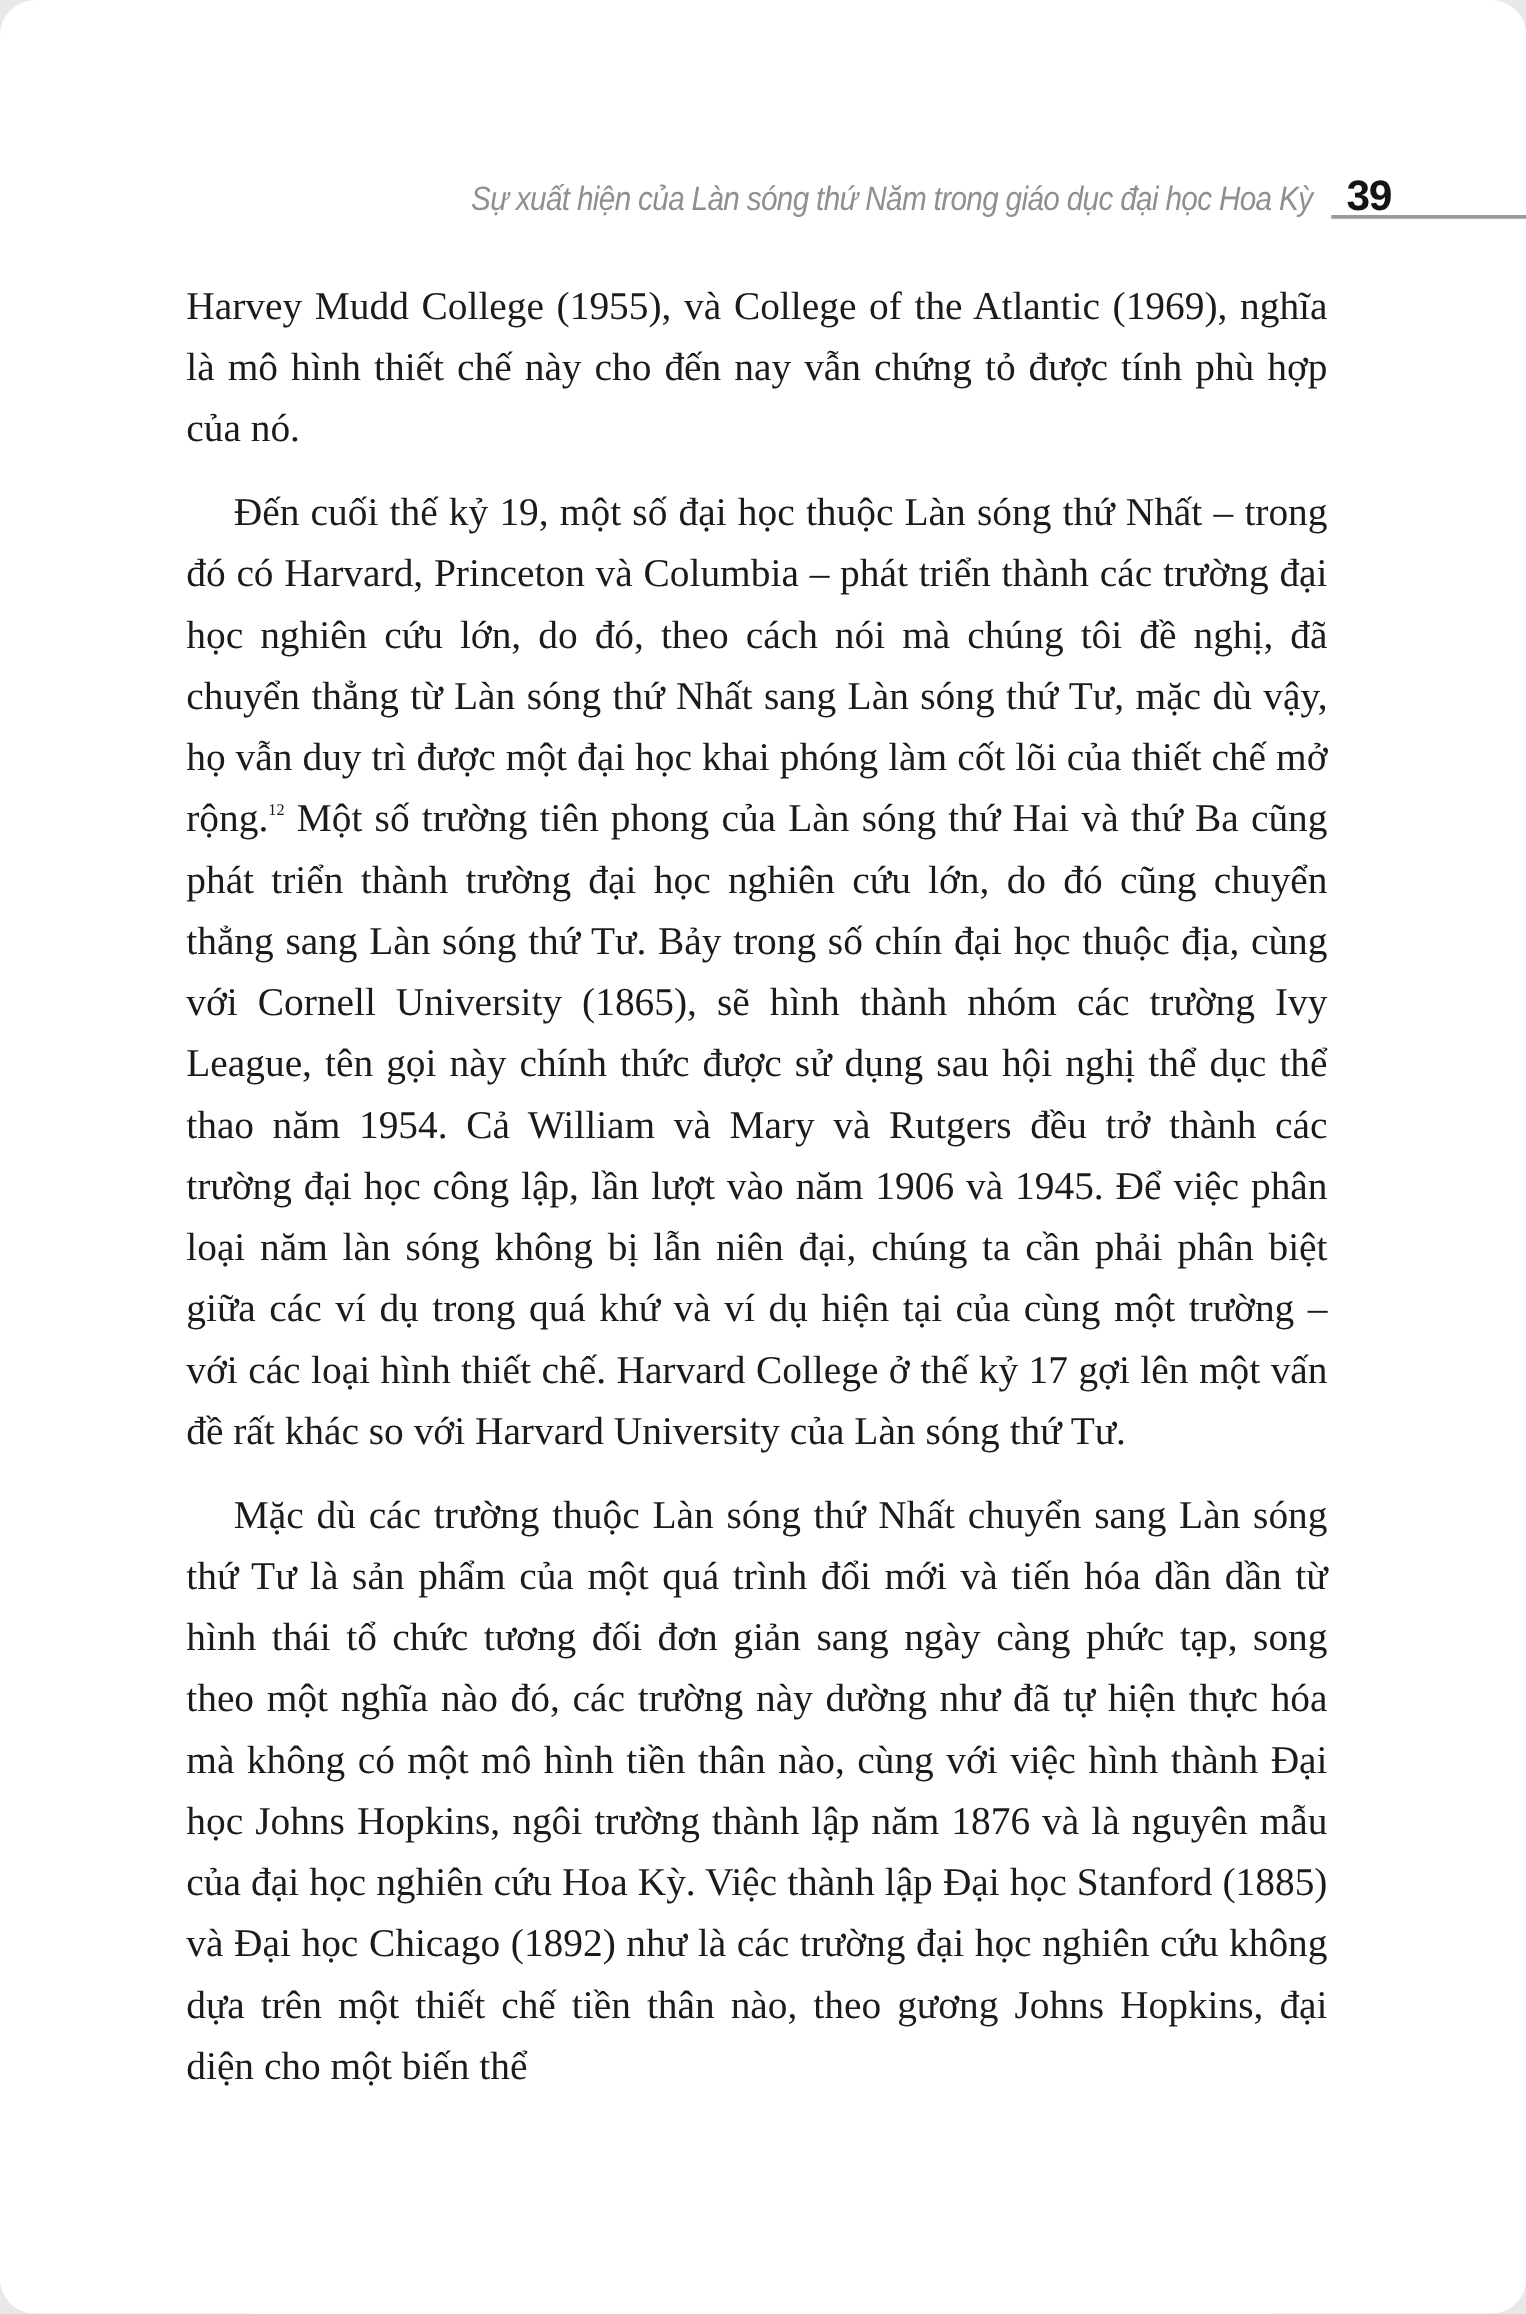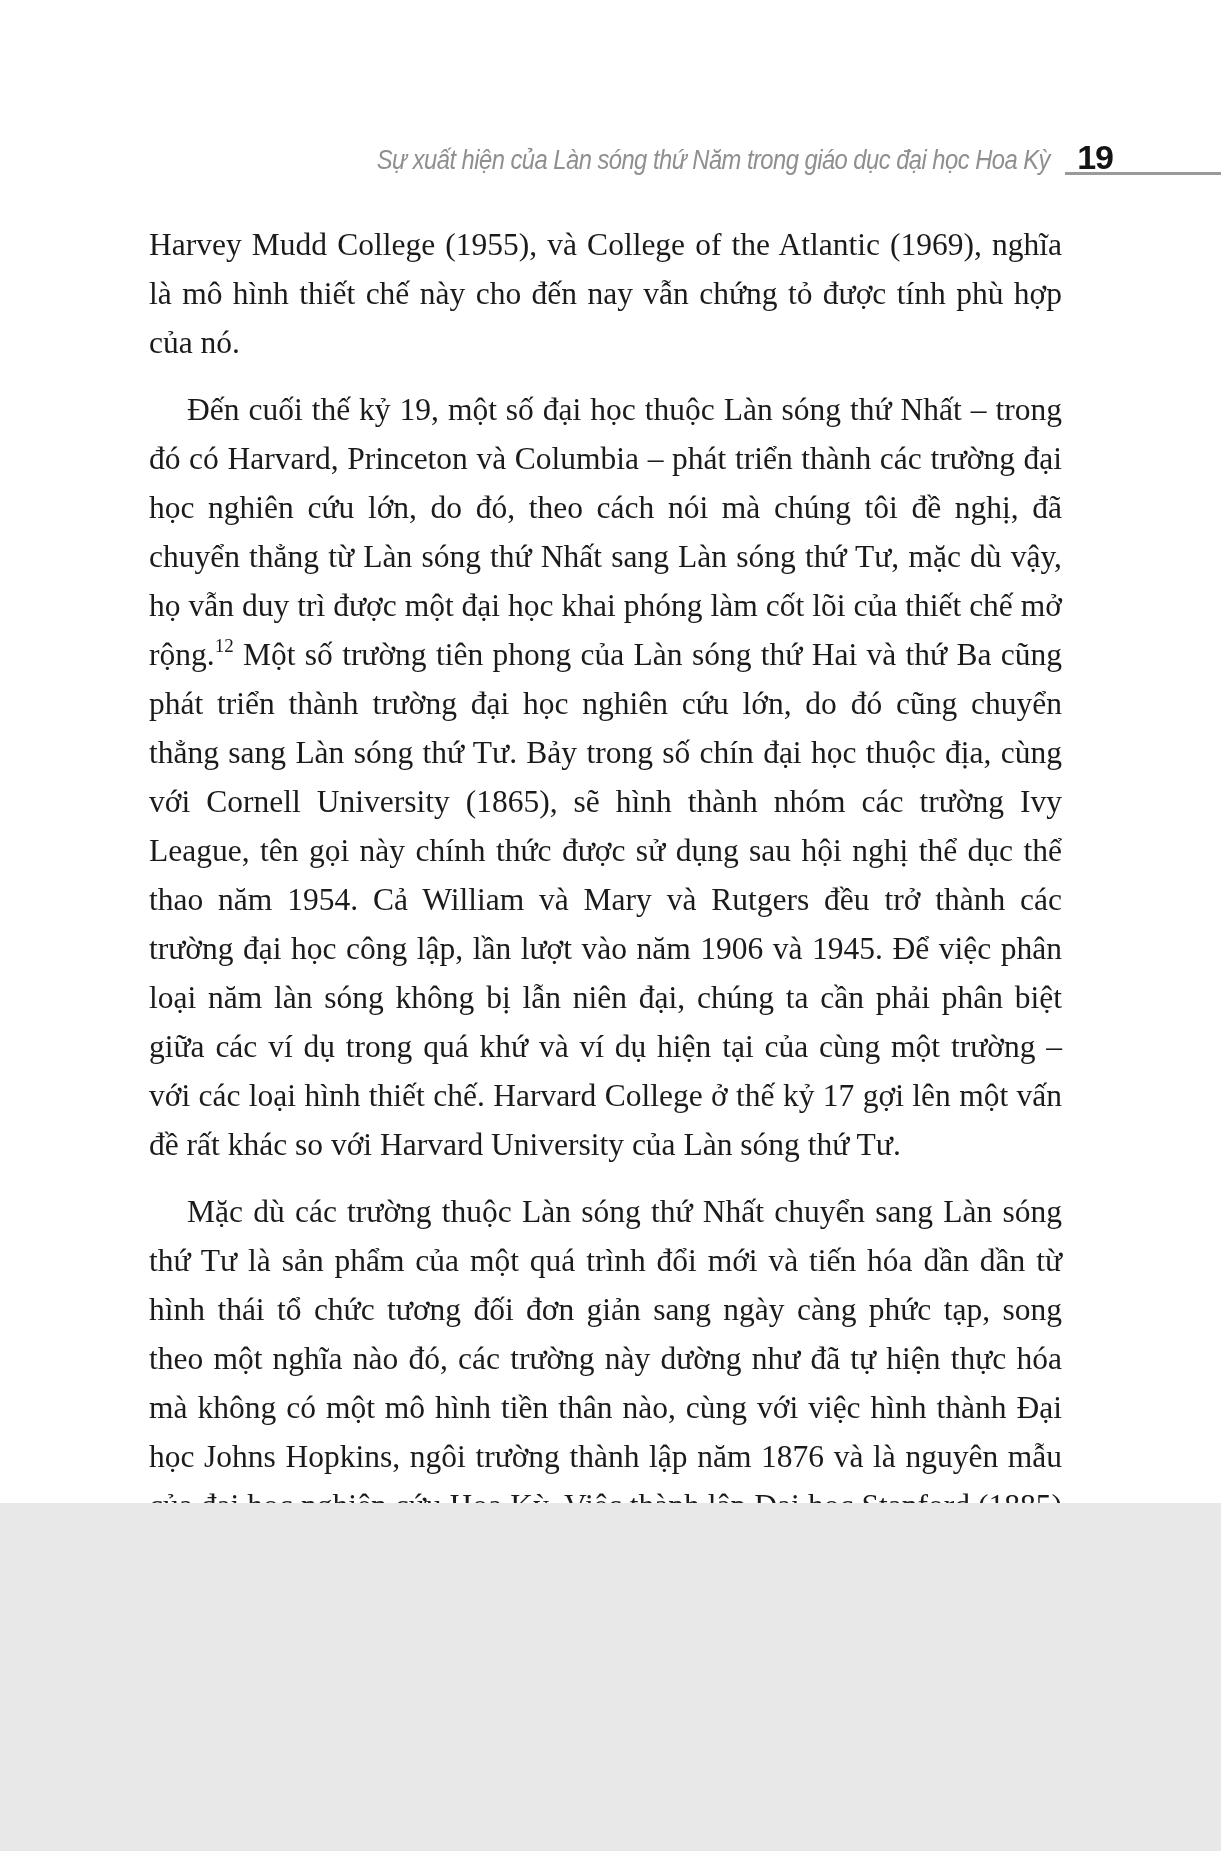--- a/index.html
+++ b/index.html
@@ -7,25 +7,26 @@
     --text:#1b1b1b;
     --title:#8f8f8f;
     --number:#141414;
     --underline:#9a9a9a;
   }
   *{margin:0;padding:0;box-sizing:border-box;}
   html,body{background:#e8e8e8;}
   .page{
     position:relative;
     width:1221px;
-    height:1503px;
+    height:1851px;
     background:var(--bg);
     margin:0 auto;
     overflow:hidden;
     font-family:"Liberation Serif","DejaVu Serif",serif;
+    border-radius:28px;
   }
   
   .running-header{
     position:absolute;
     top:0;
     left:0;
     right:106px;
     height:176px;
     display:flex;
     justify-content:flex-end;
@@ -73,38 +74,38 @@
     color:var(--text);
     text-align:justify;
   }
   .page-text p{
     margin:0 0 18px 0;
   }
   .page-text p.indented{
     text-indent:38px;
   }
   .page-text sup{
-    font-size:19px;
+    font-size:13px;
     line-height:0;
     position:relative;
     top:-2px;
     vertical-align:super;
   }
 </style>
 </head>
 <body>
 
 <div class="page">
 
   <div class="page-number-rule"></div>
 
   <header class="running-header">
     <span class="running-title">Sự xuất hiện của Làn sóng thứ Năm trong giáo dục đại học Hoa Kỳ</span>
     <span class="page-number-wrap">
-      <span class="page-number">19</span>
+      <span class="page-number">39</span>
     </span>
   </header>
 
   <main class="page-text" id="page-text">
       <p class="para">Harvey Mudd College (1955), và College of the Atlantic (1969), nghĩa là mô hình thiết chế này cho đến nay vẫn chứng tỏ được tính phù hợp của nó.</p>
       <p class="para indented">Đến cuối thế kỷ 19, một số đại học thuộc Làn sóng thứ Nhất – trong đó có Harvard, Princeton và Columbia – phát triển thành các trường đại học nghiên cứu lớn, do đó, theo cách nói mà chúng tôi đề nghị, đã chuyển thẳng từ Làn sóng thứ Nhất sang Làn sóng thứ Tư, mặc dù vậy, họ vẫn duy trì được một đại học khai phóng làm cốt lõi của thiết chế mở rộng.<sup>12</sup> Một số trường tiên phong của Làn sóng thứ Hai và thứ Ba cũng phát triển thành trường đại học nghiên cứu lớn, do đó cũng chuyển thẳng sang Làn sóng thứ Tư. Bảy trong số chín đại học thuộc địa, cùng với Cornell University (1865), sẽ hình thành nhóm các trường Ivy League, tên gọi này chính thức được sử dụng sau hội nghị thể dục thể thao năm 1954. Cả William và Mary và Rutgers đều trở thành các trường đại học công lập, lần lượt vào năm 1906 và 1945. Để việc phân loại năm làn sóng không bị lẫn niên đại, chúng ta cần phải phân biệt giữa các ví dụ trong quá khứ và ví dụ hiện tại của cùng một trường – với các loại hình thiết chế. Harvard College ở thế kỷ 17 gợi lên một vấn đề rất khác so với Harvard University của Làn sóng thứ Tư.</p>
       <p class="para indented">Mặc dù các trường thuộc Làn sóng thứ Nhất chuyển sang Làn sóng thứ Tư là sản phẩm của một quá trình đổi mới và tiến hóa dần dần từ hình thái tổ chức tương đối đơn giản sang ngày càng phức tạp, song theo một nghĩa nào đó, các trường này dường như đã tự hiện thực hóa mà không có một mô hình tiền thân nào, cùng với việc hình thành Đại học Johns Hopkins, ngôi trường thành lập năm 1876 và là nguyên mẫu của đại học nghiên cứu Hoa Kỳ. Việc thành lập Đại học Stanford (1885) và Đại học Chicago (1892) như là các trường đại học nghiên cứu không dựa trên một thiết chế tiền thân nào, theo gương Johns Hopkins, đại diện cho một biến thể</p>
     </main>
 
 </div>

